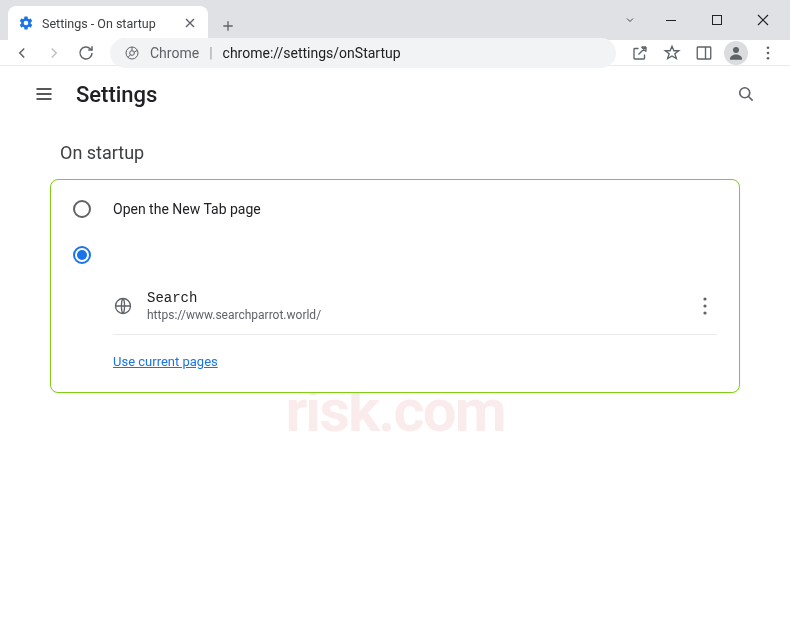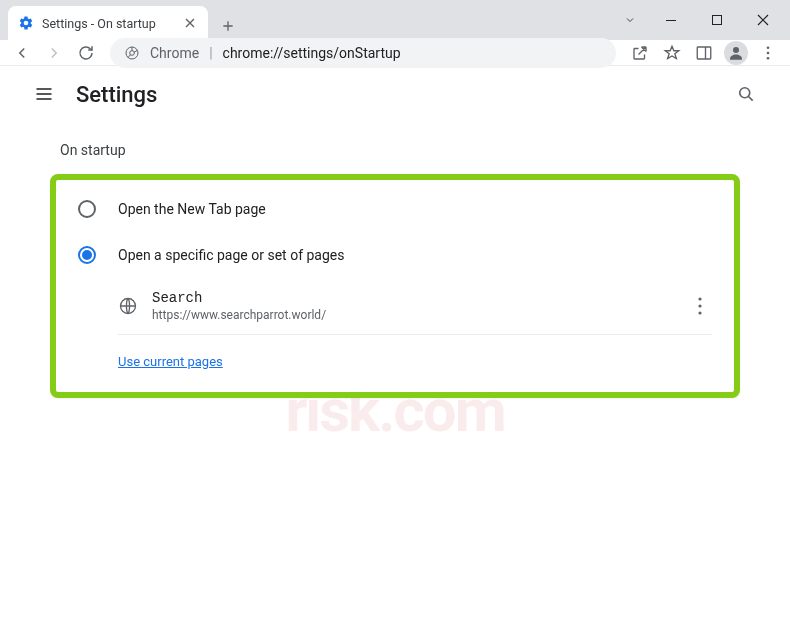--- a/index.html
+++ b/index.html
@@ -41,22 +41,22 @@
 
 .content-header { height: 56px; display: flex; align-items: center; padding: 0 32px; gap: 20px; position: relative; z-index: 1; }
 .menu-btn { width: 24px; height: 24px; display: flex; align-items: center; justify-content: center; cursor: pointer; color: #202124; }
 .menu-btn svg { width: 20px; height: 20px; }
 .page-title { font-size: 22px; color: #202124; font-weight: 500; }
 .search-btn { margin-left: auto; width: 24px; height: 24px; display: flex; align-items: center; justify-content: center; color: #5f6368; cursor: pointer; }
 .search-btn svg { width: 20px; height: 20px; }
 
 
 .main { padding: 20px 50px; position: relative; z-index: 1; }
-.section-title { font-size: 14px; color: #3c4043; margin-bottom: 16px; padding-left: 10px; }
-.card { background: #fff; border: 6px solid #84cc16; border-radius: 8px; box-shadow: 0 1px 2px rgba(60,64,67,0.08); padding: 6px 0; }
+.section-title { font-size: 18px; color: #3c4043; margin-bottom: 16px; padding-left: 10px; }
+.card { background: #fff; border: 1px solid #84cc16; border-radius: 8px; box-shadow: 0 1px 2px rgba(60,64,67,0.08); padding: 6px 0; }
 .radio-row { display: flex; align-items: center; padding: 14px 22px; gap: 22px; cursor: pointer; font-size: 14px; color: #202124; }
 .radio { width: 18px; height: 18px; border-radius: 50%; border: 2px solid #5f6368; position: relative; flex-shrink: 0; }
 .radio.selected { border-color: #1a73e8; }
 .radio.selected::after { content: ""; position: absolute; width: 10px; height: 10px; background: #1a73e8; border-radius: 50%; top: 2px; left: 2px; }
 .sub { padding: 0 22px 0 62px; }
 .page-entry { display: flex; align-items: center; padding: 12px 0; border-bottom: 1px solid #e8eaed; gap: 14px; }
 .globe { width: 20px; height: 20px; color: #5f6368; flex-shrink: 0; }
 .page-info { flex: 1; }
 .page-name { font-size: 14px; color: #202124; font-family: Liberation Mono, monospace; }
 .page-url { font-size: 12px; color: #5f6368; margin-top: 2px; }
@@ -200,21 +200,20 @@
 
 <div class="main">
   <div class="section-title">On startup</div>
   <div class="card">
     <div class="radio-row">
       <span class="radio"></span>
       <span>Open the New Tab page</span>
     </div>
     <div class="radio-row">
       <span class="radio selected"></span>
-      <span>Open a specific page or set of pages</span>
     </div>
     <div class="sub">
       <div class="page-entry">
         <span class="globe">
           <svg viewBox="0 0 24 24" stroke="currentColor" stroke-width="1.6" fill="none">
               <circle cx="12" cy="12" r="9"></circle>
               <path d="M3 12h18M12 3c2.5 3 2.5 15 0 18M12 3c-2.5 3-2.5 15 0 18"></path>
             </svg>
         </span>
         <div class="page-info">

